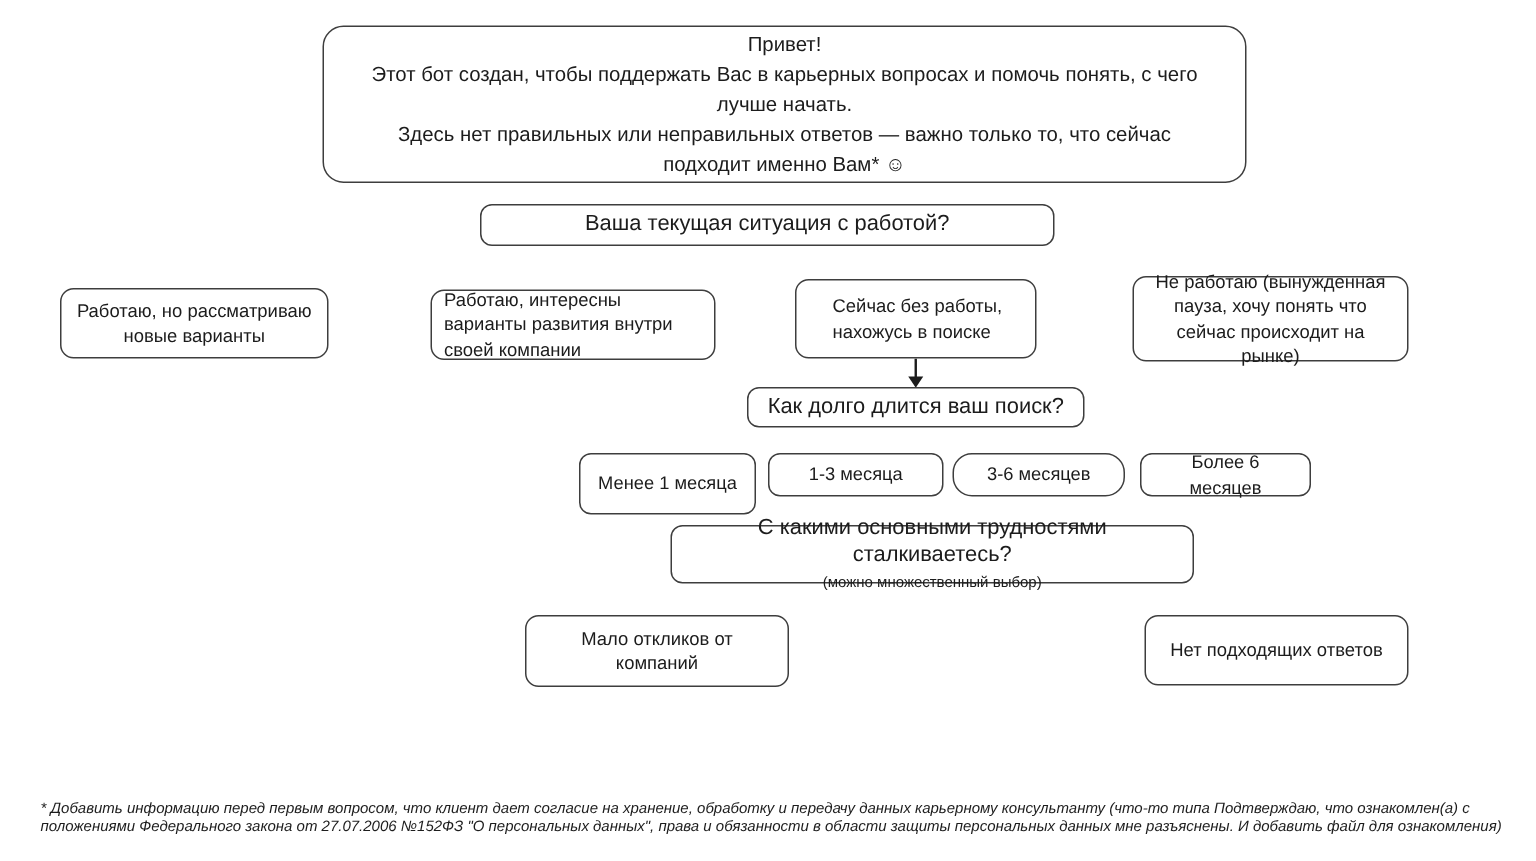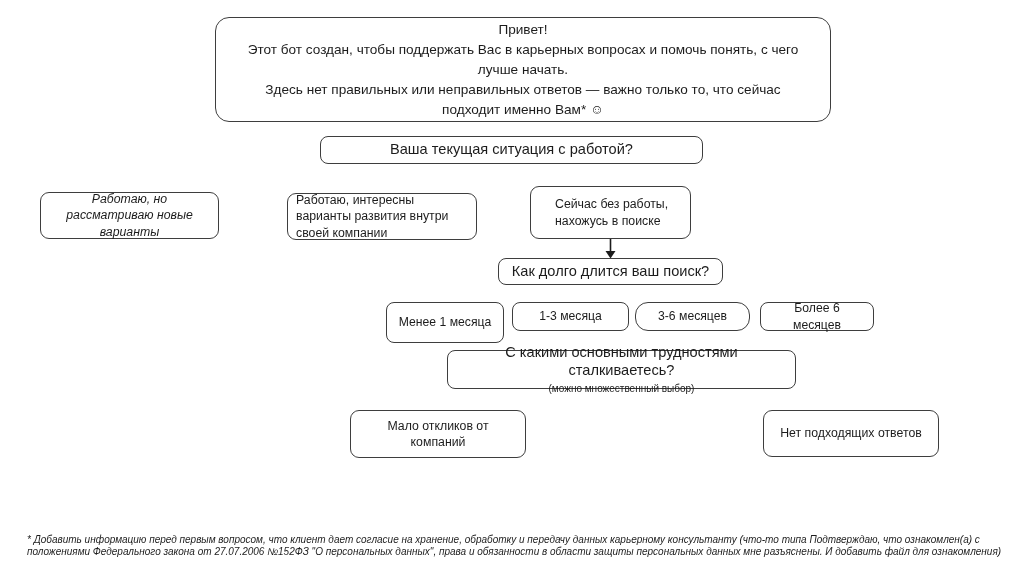--- a/index.html
+++ b/index.html
@@ -58,32 +58,35 @@
 <div class="canvas">
 
   <div class="box intro" style="left:215px; top:17px; width:616px; height:105px;">
     <p>Привет!</p>
     <p>Этот бот создан, чтобы поддержать Вас в карьерных вопросах и помочь понять, с чего лучше начать.</p>
     <p>Здесь нет правильных или неправильных ответов — важно только то, что сейчас подходит именно Вам* ☺</p>
   </div>
 
   <div class="box question" style="left:320px; top:136px; width:383px; height:28px;">Ваша текущая ситуация с работой?</div>
 
-  <div class="box" style="left:40px; top:192px; width:179px; height:47px;font-style:italic;">
+  <div class="box" style="left:40px; top:192px; width:179px; height:47px;">
     <span>Работаю, но рассматриваю новые варианты</span>
   </div>
 
   <div class="box" style="left:287px; top:193px; width:190px; height:47px;">
     <span class="left-text">Работаю, интересны варианты развития внутри своей компании</span>
   </div>
 
   <div class="box" style="left:530px; top:186px; width:161px; height:53px; padding-left:24px;">
     <span class="left-text">Сейчас без работы, нахожусь в поиске</span>
   </div>
 
+  <div class="box" style="left:755px; top:184px; width:184px; height:57px;">
+    <span>Не работаю (вынужденная пауза, хочу понять что сейчас происходит на рынке)</span>
+  </div>
 
   <svg class="arrow-svg" style="left:603px; top:239px;" width="15" height="20" viewBox="0 0 15 20" aria-hidden="true">
     <line x1="7.5" y1="0" x2="7.5" y2="13" stroke="#1c1c1c" stroke-width="1.6"></line>
     <polygon points="2.5,12 12.5,12 7.5,19.5" fill="#1c1c1c"></polygon>
   </svg>
 
   <div class="box question" style="left:498px; top:258px; width:225px; height:27px;">Как долго длится ваш поиск?</div>
 
   <div class="box duration" style="left:386px; top:302px; width:118px; height:41px;">Менее 1 месяца</div>
   <div class="box duration" style="left:512px; top:302px; width:117px; height:29px;">1-3 месяца</div>

